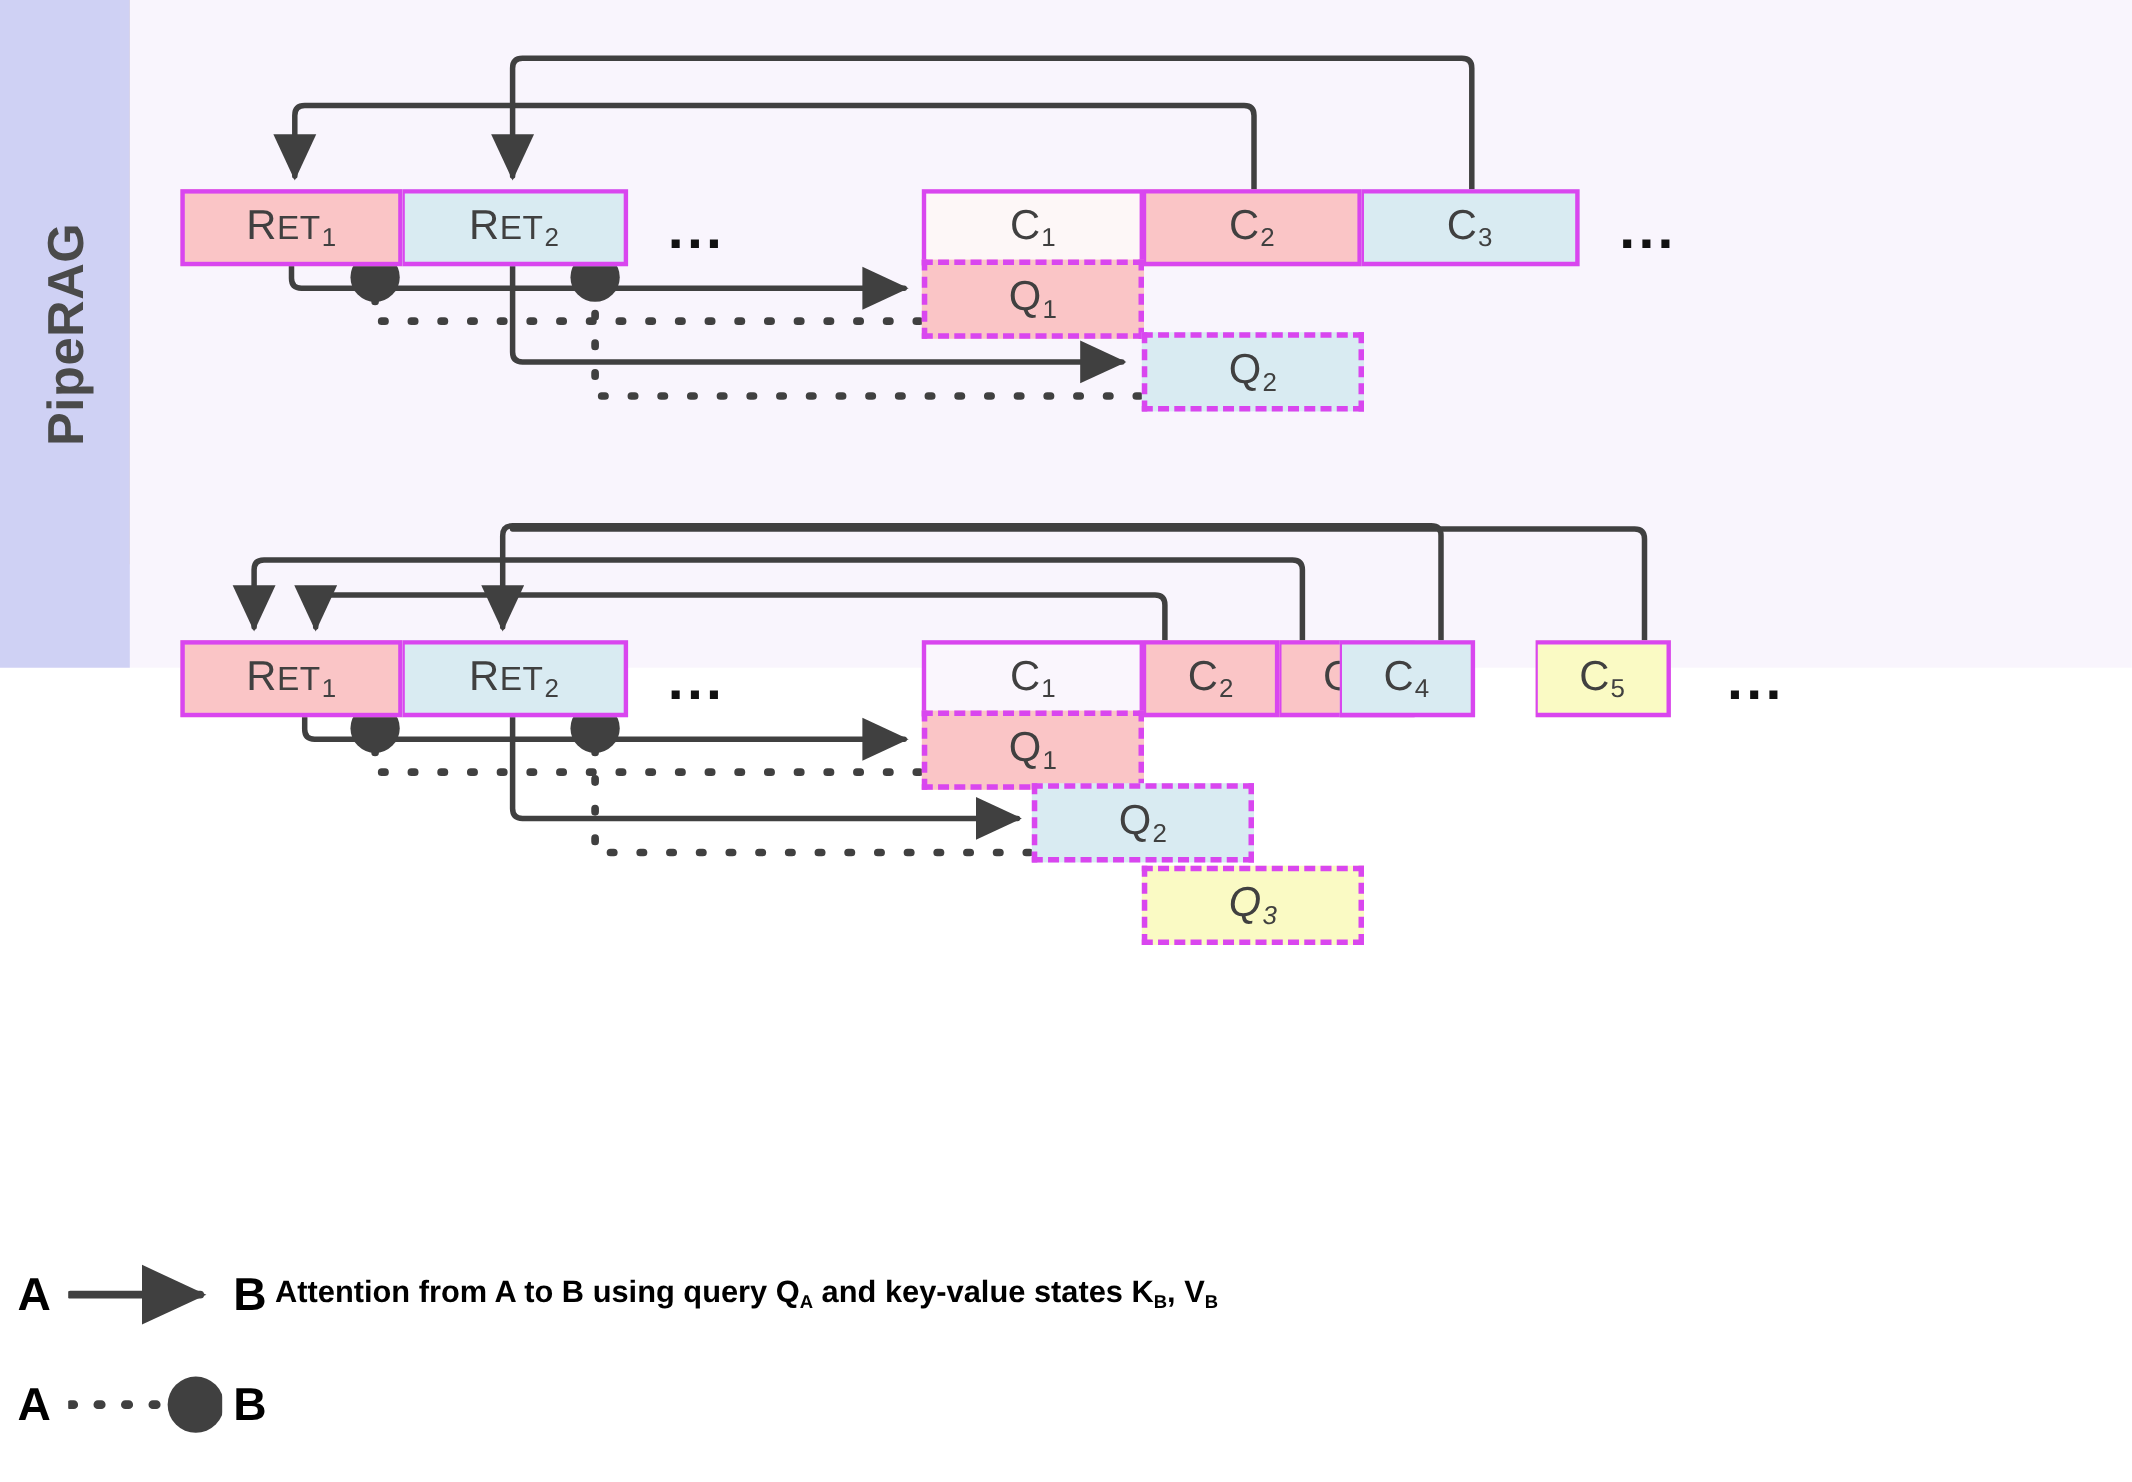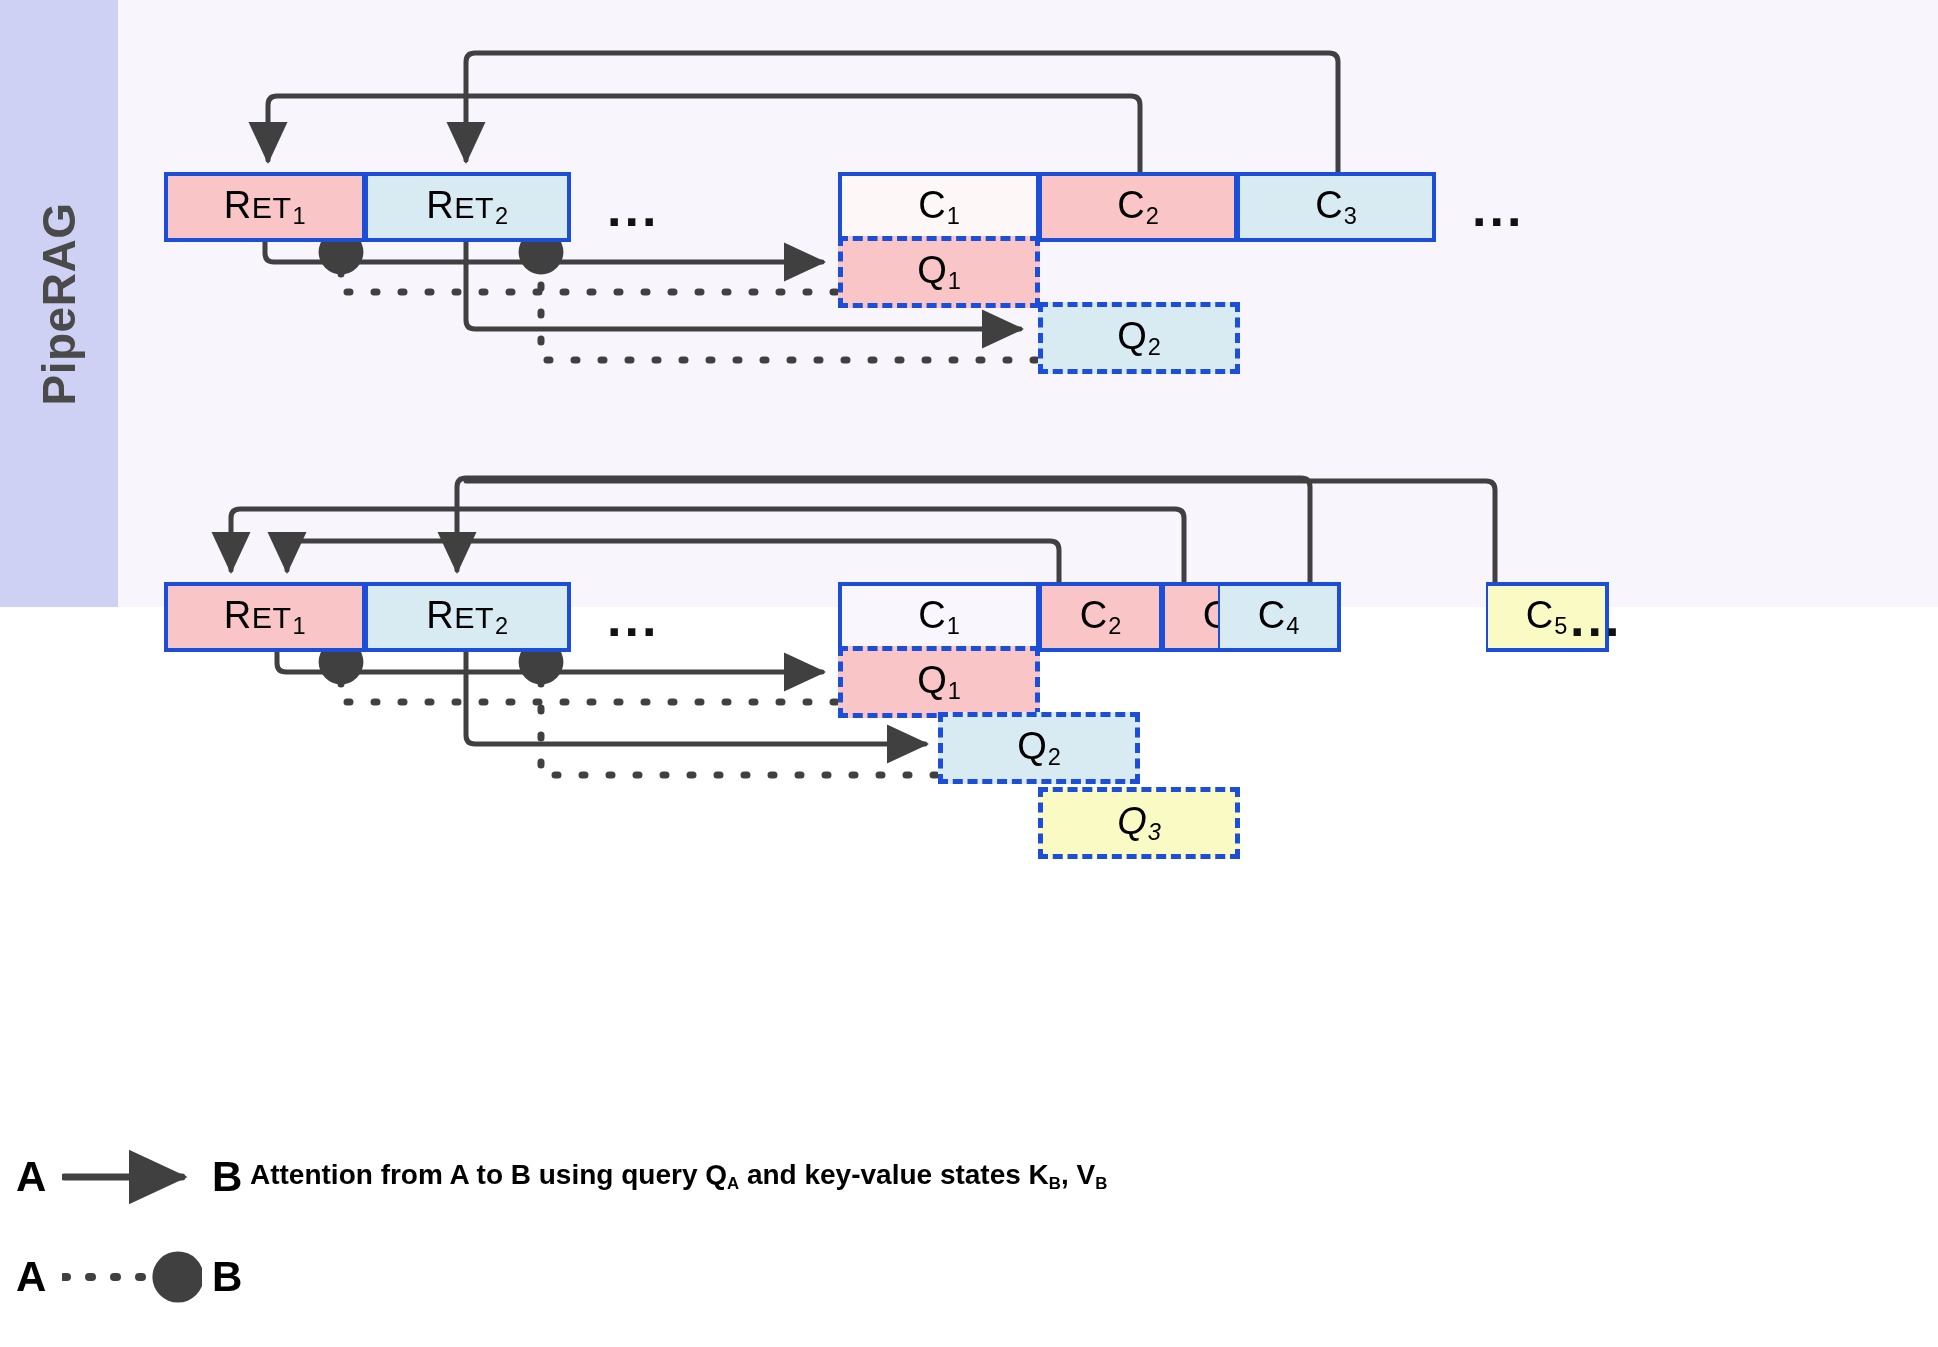--- a/index.html
+++ b/index.html
@@ -32,22 +32,22 @@
     letter-spacing:0.5px;
   }
 
   
   #wires { position:absolute; left:0; top:0; width:1938px; height:1120px; pointer-events:none; }
 
   
   .box {
     position:absolute;
     display:flex; align-items:center; justify-content:center;
-    border:4px solid #1d4ed8;
-    font-size:38px; color:#000000;
+    border:4px solid #d946ef;
+    font-size:38px; color:#404040;
     font-family:"Liberation Sans", sans-serif;
     z-index:3;
   }
   .box.dashed { border-style:dashed; border-width:5px;text-align:center; }
   .box sub { font-size:0.62em; vertical-align:-0.28em; padding-left:1px; }
   .ret-label { font-size:38px; letter-spacing:0.5px; }
   .ret-label .sc { font-size:0.80em; }
 
   .ellipsis {
     position:absolute; z-index:3;
@@ -176,21 +176,21 @@
   </div>
   <div class="box" style="left:1040px; top:582px; width:123px; height:70px; background:#fac5c6; border-left-width:2px;">
     <span>C<sub>2</sub></span>
   </div>
   <div class="box" style="left:1163px; top:582px; width:123px; height:70px; background:#fac5c6; border-left-width:2px;">
     <span>C<sub>3</sub></span>
   </div>
   <div class="box" style="left:1218px; top:582px; width:123px; height:70px; background:#d9ebf2; border-left-width:2px;">
     <span>C<sub>4</sub></span>
   </div>
-  <div class="box" style="left:1486px; top:582px; width:123px; height:70px; background:#fafac4; border-left-width:2px;">
+  <div class="box" style="left:1396px; top:582px; width:123px; height:70px; background:#fafac4; border-left-width:2px;">
     <span>C<sub>5</sub></span>
   </div>
   <div class="ellipsis" style="left:1570px; top:592px;">...</div>
 
   <div class="box dashed" style="left:838px; top:646px; width:202px; height:72px; background:#fac5c6;">
     <span>Q<sub>1</sub></span>
   </div>
   <div class="box dashed" style="left:938px; top:712px; width:202px; height:72px; background:#d9ebf2;">
     <span>Q<sub>2</sub></span>
   </div>

